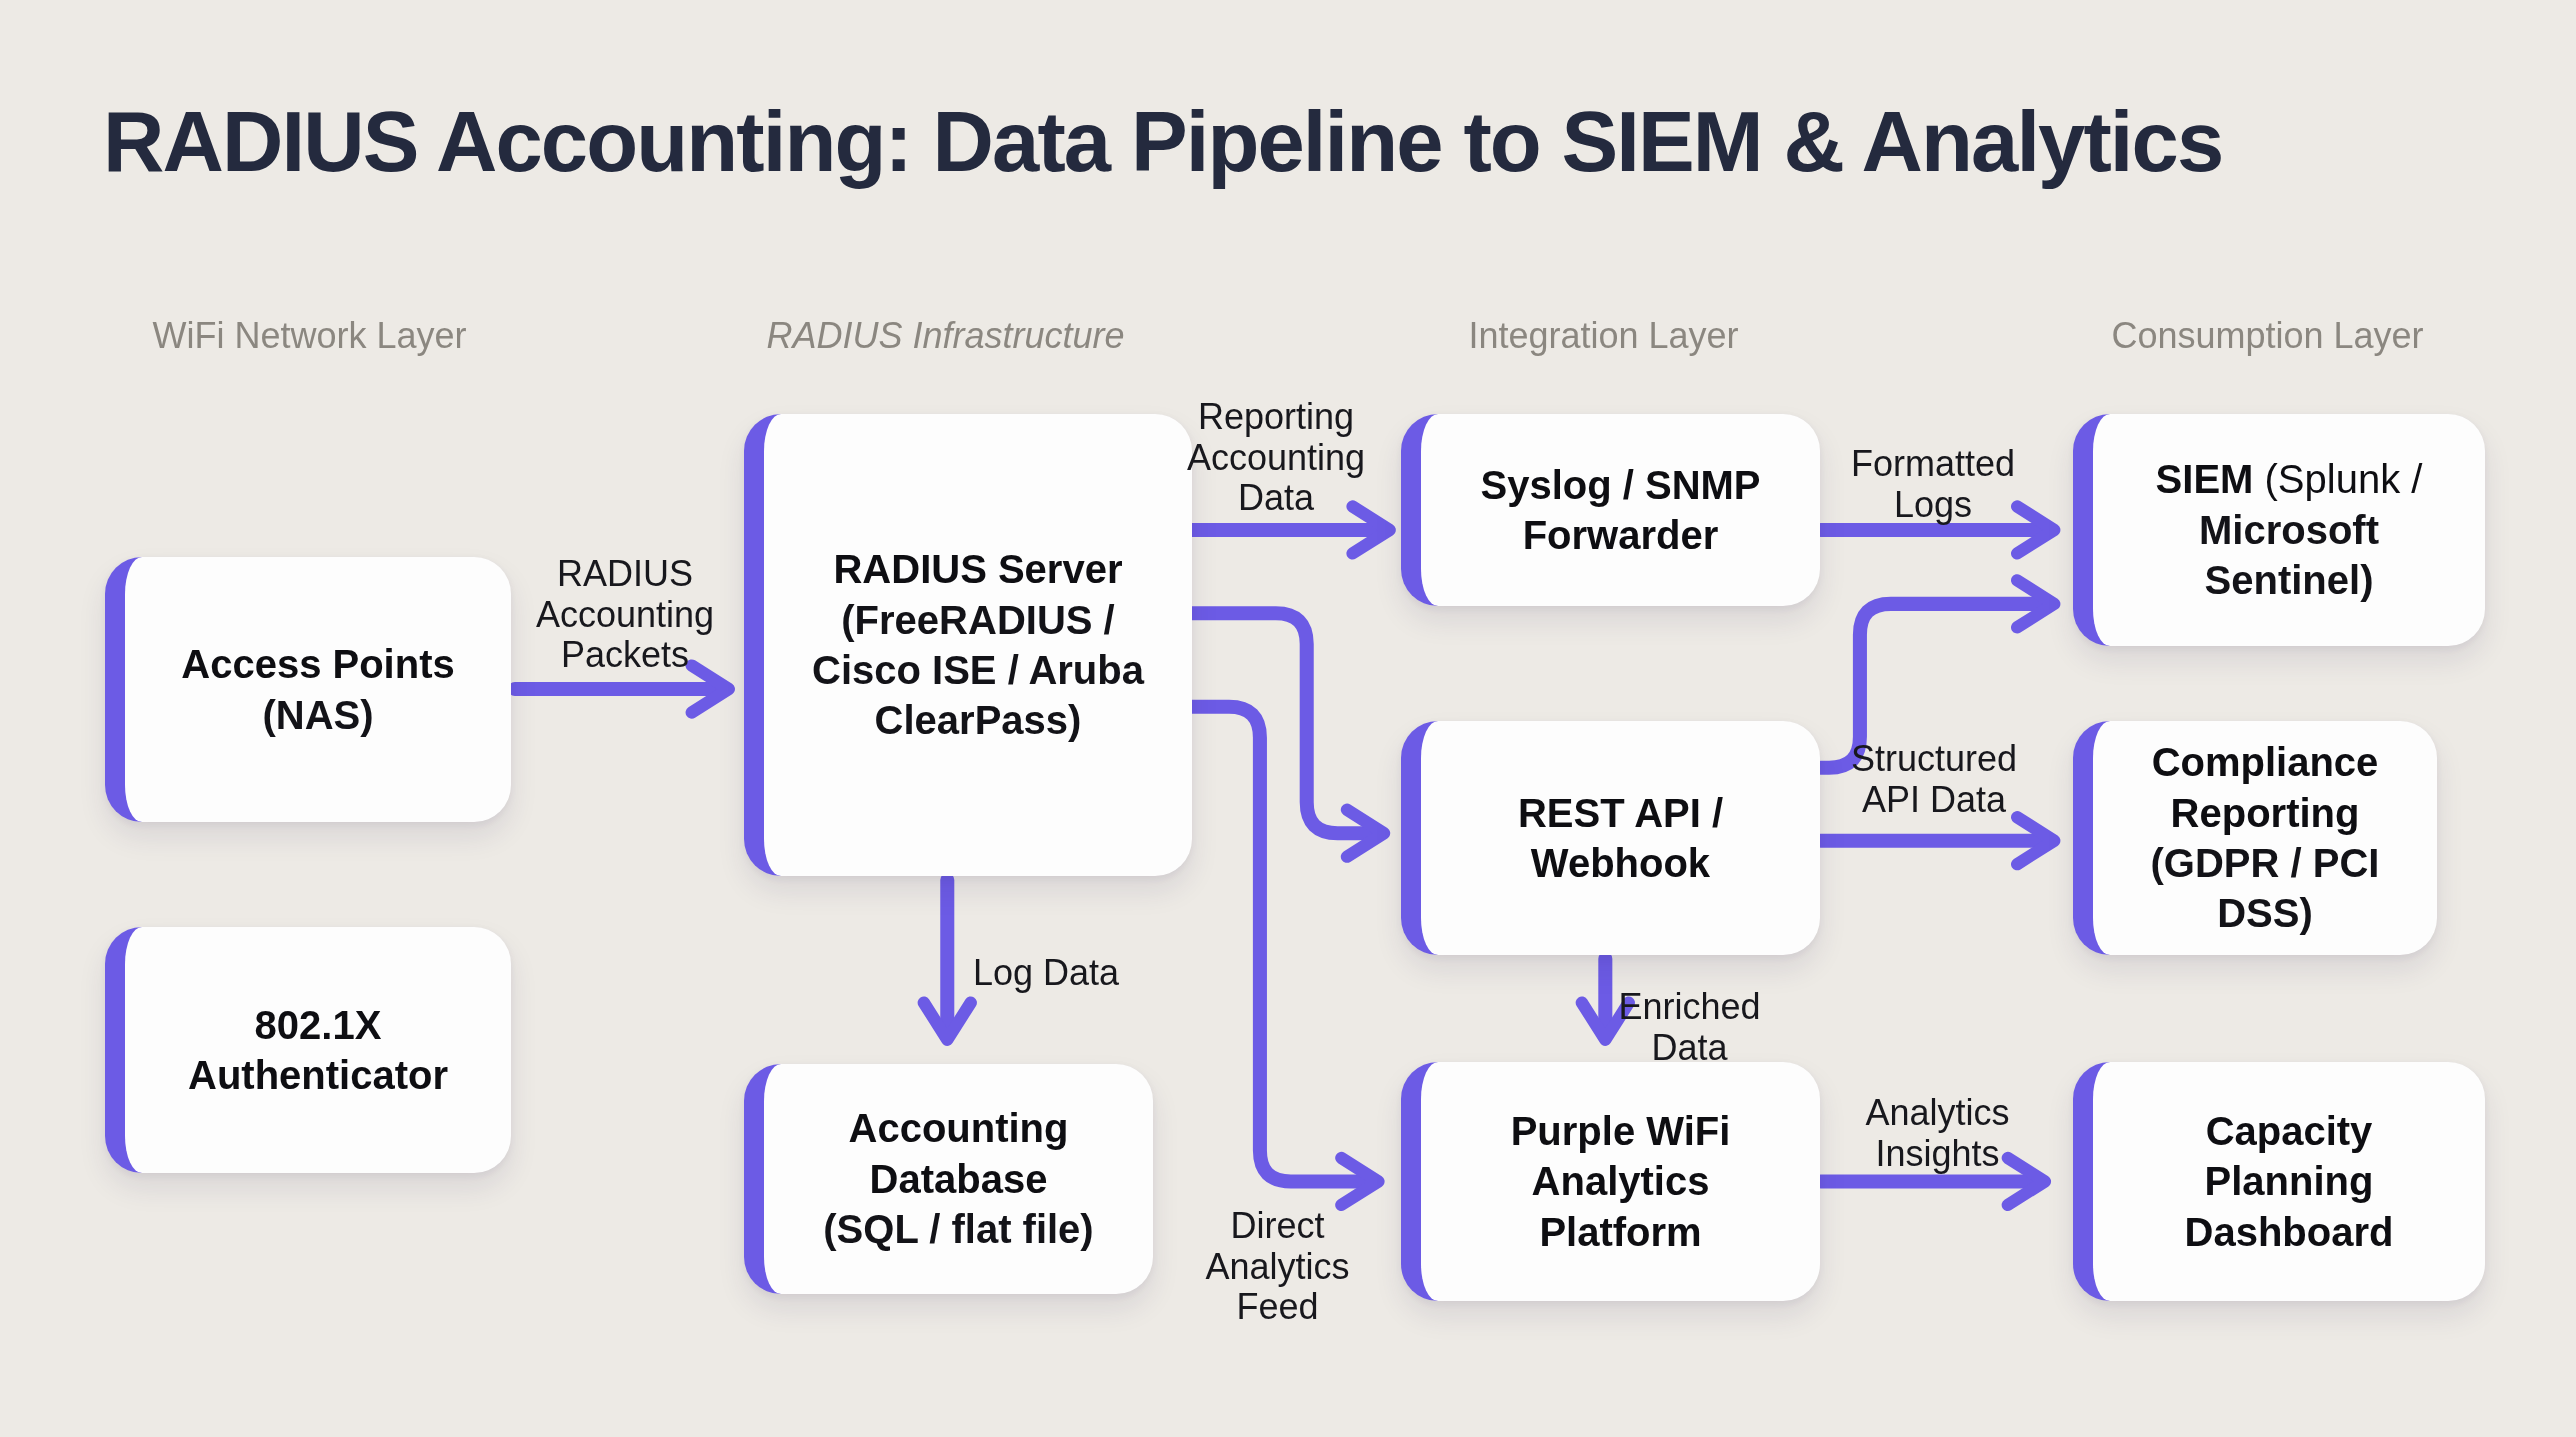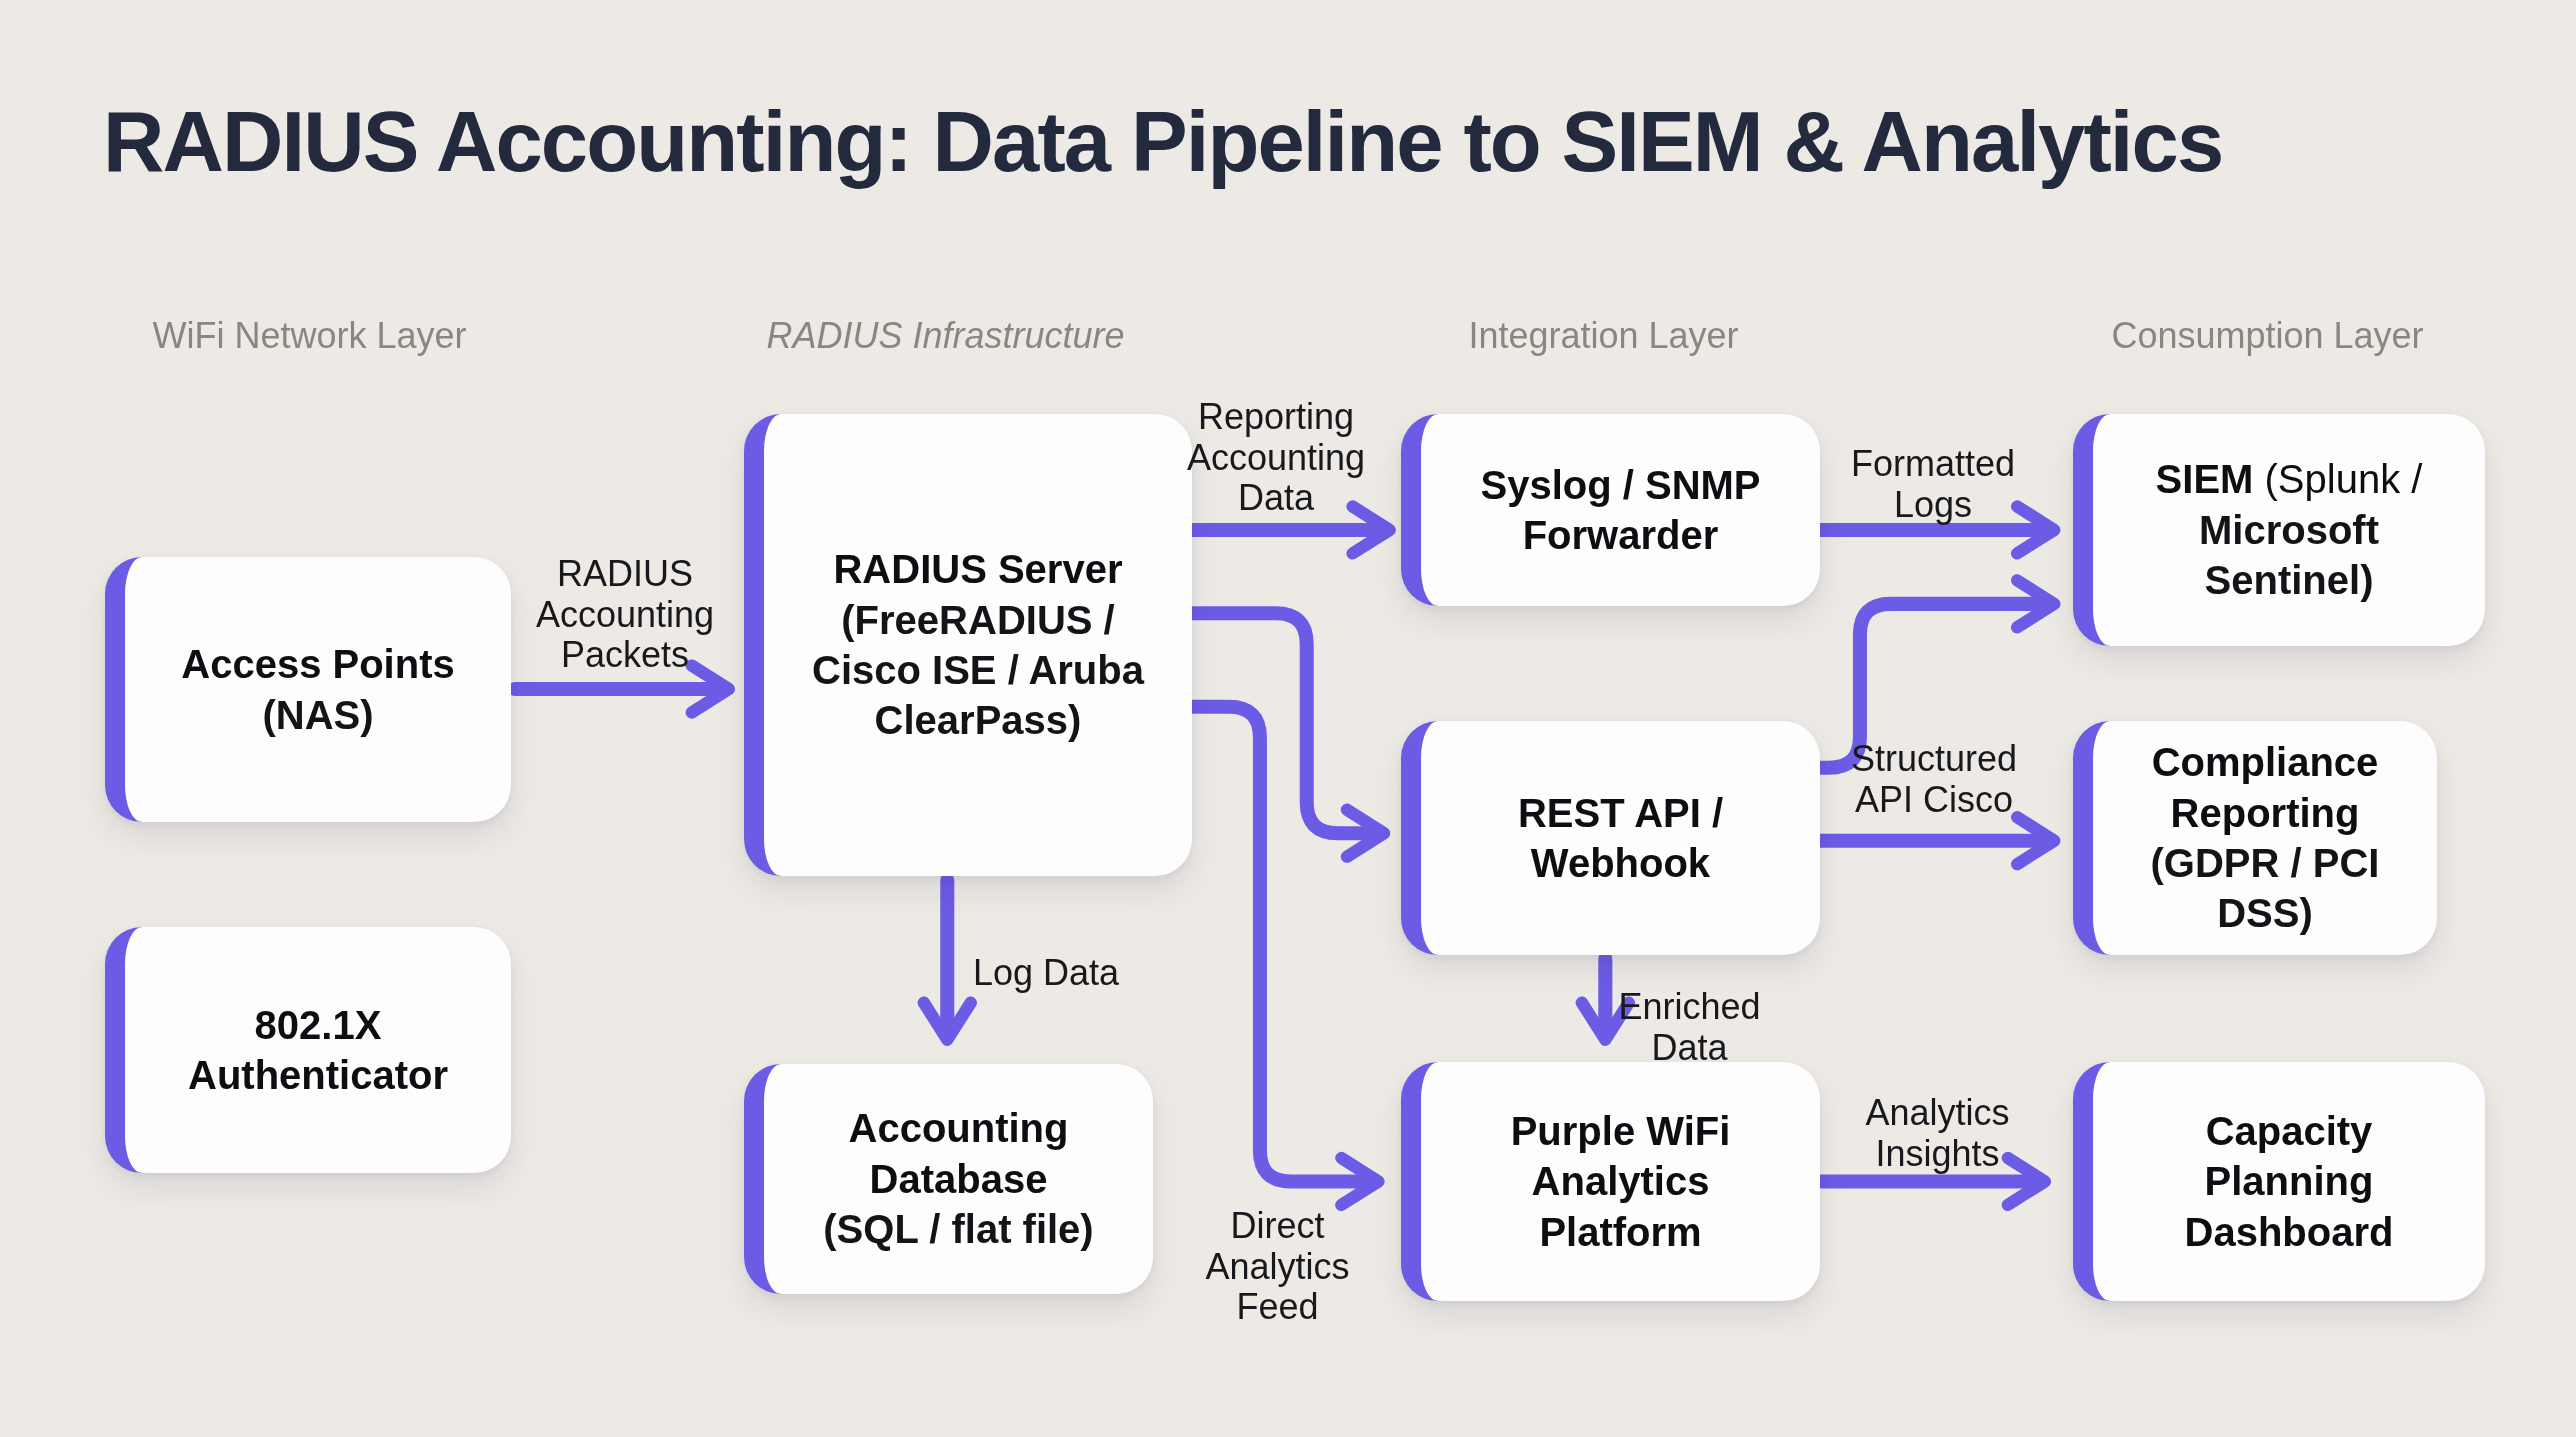--- a/index.html
+++ b/index.html
@@ -130,21 +130,21 @@
 
   <div class="edge-label" style="left:508px;top:554px;width:234px;">RADIUS
 Accounting
 Packets</div>
   <div class="edge-label" style="left:1159px;top:397px;width:234px;">Reporting
 Accounting
 Data</div>
   <div class="edge-label" style="left:1830px;top:444px;width:206px;">Formatted
 Logs</div>
   <div class="edge-label" style="left:1831px;top:739px;width:206px;">Structured
-API Cisco</div>
+API Data</div>
   <div class="edge-label align-left" style="left:973px;top:953px;width:206px;">Log Data</div>
   <div class="edge-label" style="left:1582px;top:987px;width:215px;">Enriched
 Data</div>
   <div class="edge-label" style="left:1165px;top:1206px;width:225px;">Direct
 Analytics
 Feed</div>
   <div class="edge-label" style="left:1830px;top:1093px;width:215px;">Analytics
 Insights</div>
 
 </div>

